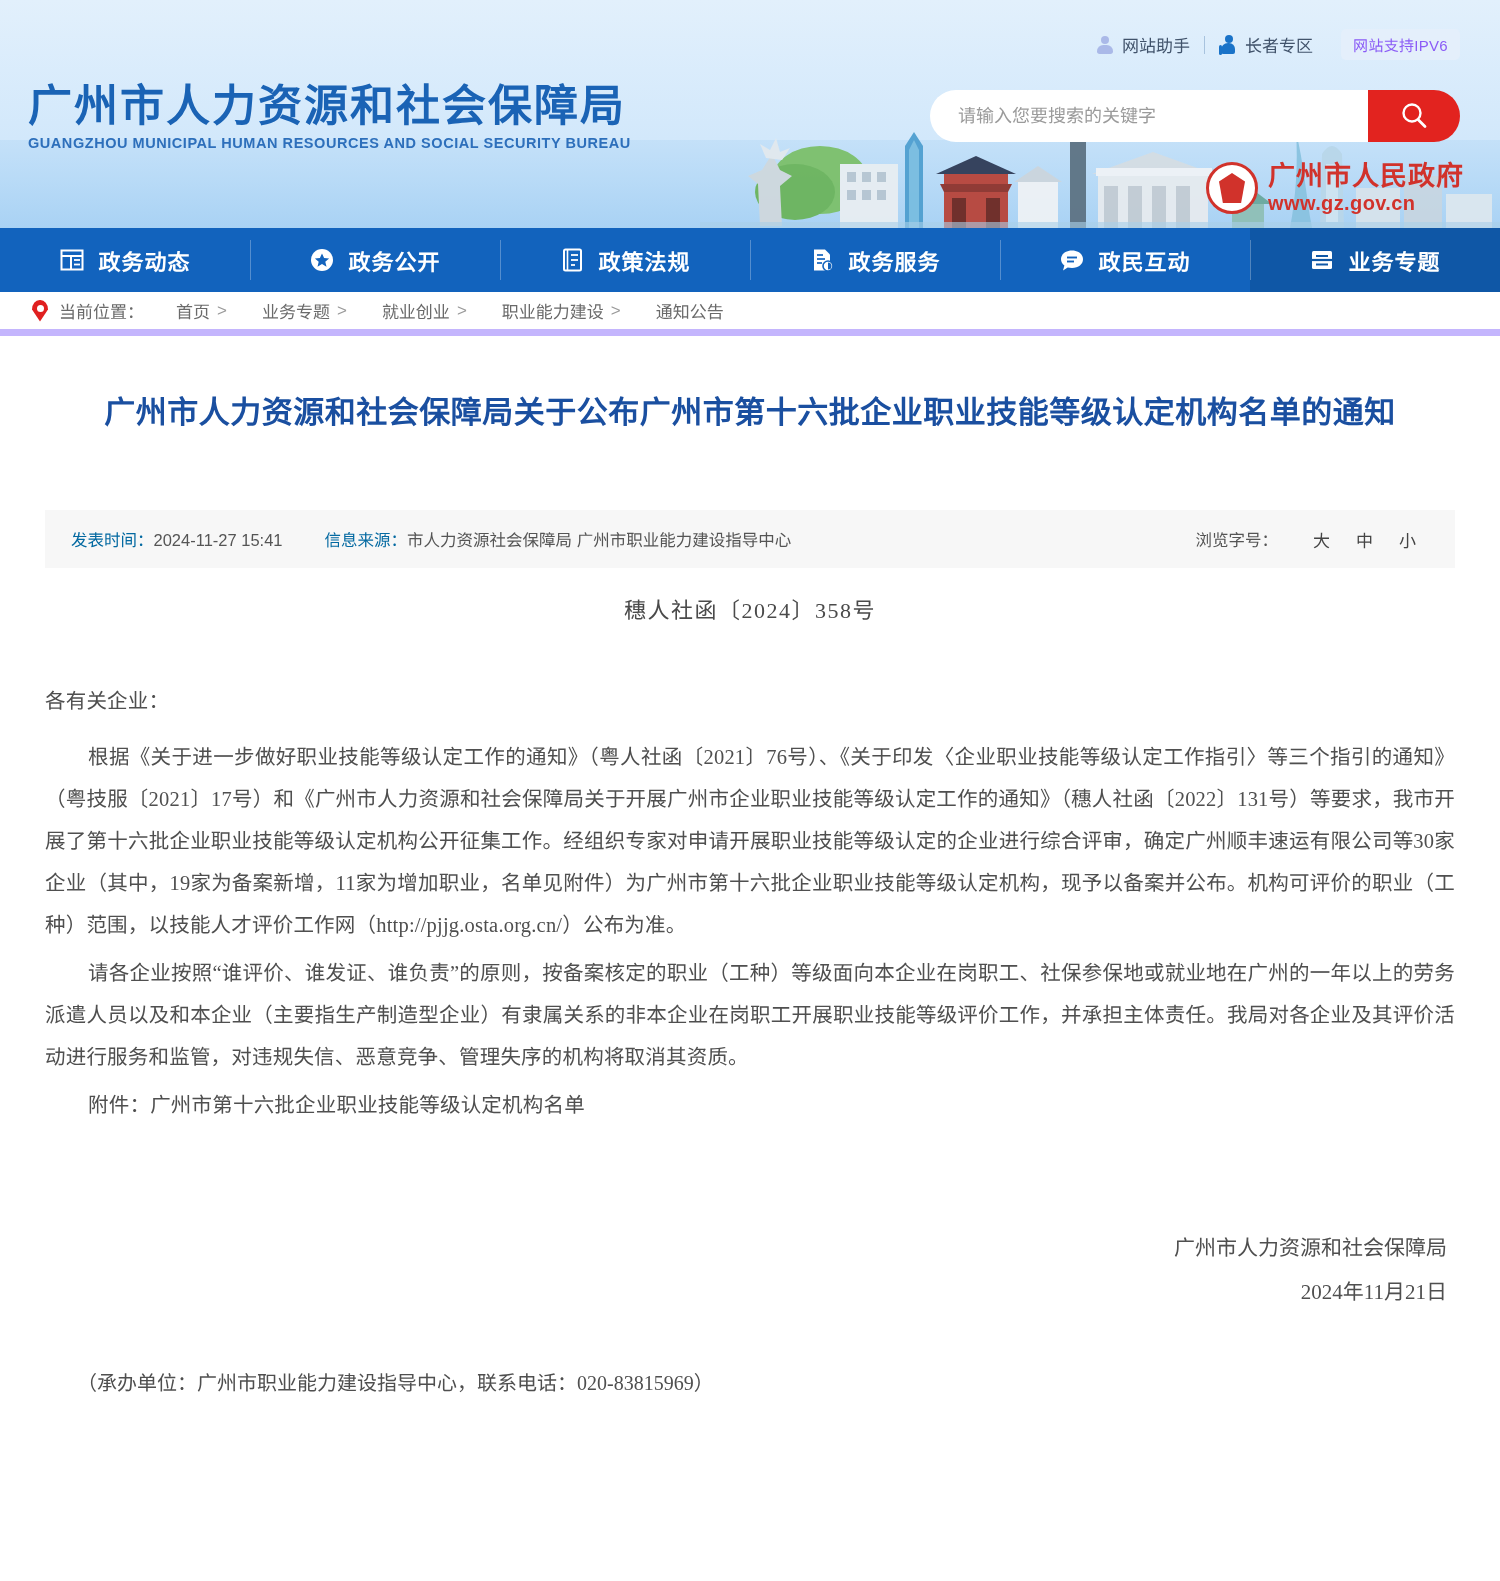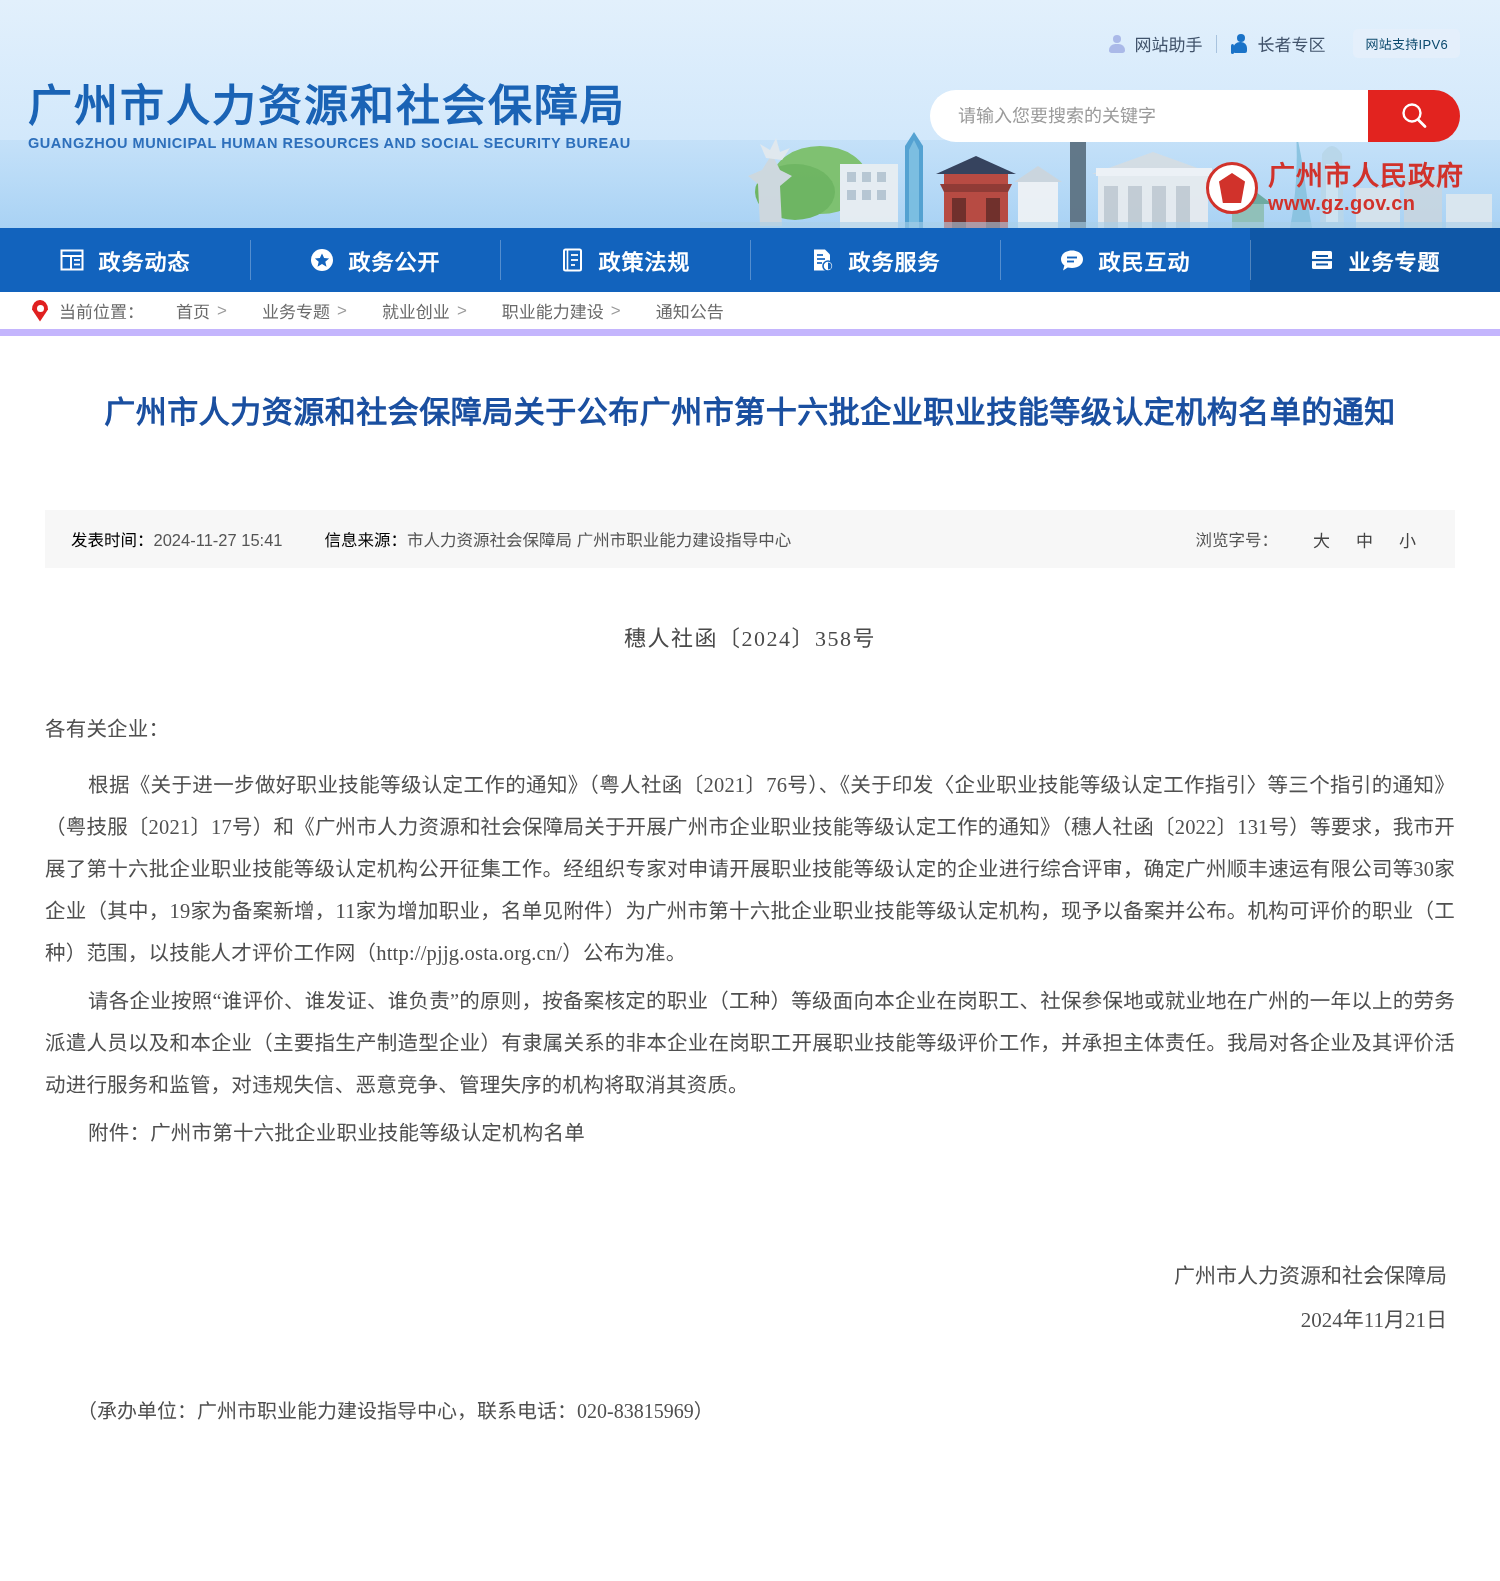--- a/index.html
+++ b/index.html
@@ -44,22 +44,22 @@
     padding: 0 14px; cursor: pointer; color: #41536b;
   }
   .util-sep {
     width: 1px; height: 18px; background: #a8c3de;
   }
   .ipv6-badge {
     margin-left: 14px;
     background: #e4effb;
     border-radius: 5px;
     padding: 5px 12px;
-    font-size: 13px;
-    color: #0c4a6e;
+    font-size: 15px;
+    color: #8b5cf6;
     letter-spacing: .3px;
   }
   .icon-person { width: 18px; height: 18px; display:inline-block; position: relative; }
   .icon-person .h { position:absolute; left:5px; top:0; width:8px; height:8px; border-radius:50%; background:#aab9e8; }
   .icon-person .b { position:absolute; left:1px; top:9px; width:16px; height:9px; border-radius:7px 7px 3px 3px; background:#aab9e8; }
   .icon-elder { width: 18px; height: 20px; display:inline-block; position: relative; }
   .icon-elder .h { position:absolute; left:6px; top:0; width:8px; height:8px; border-radius:50%; background:#1a73c8; }
   .icon-elder .b { position:absolute; left:2px; top:8px; width:14px; height:11px; border-radius:7px 6px 2px 2px; background:#1a73c8; }
   .icon-elder .c { position:absolute; left:0px; top:10px; width:3px; height:10px; background:#1a73c8; border-radius:2px; }
 
@@ -186,30 +186,30 @@
   .meta-bar {
     margin: 72px 0 0;
     background: #f7f7f7;
     height: 58px;
     display: flex; align-items: center;
     padding: 0 26px;
     font-size: 16.5px; color: #555;
   }
   .meta-left { display: flex; align-items: center; gap: 42px; }
   .meta-right { margin-left: auto; display: flex; align-items: center; gap: 0; }
-  .meta-label { color: #000000; text-align: right; }
+  .meta-label { color: #0369a1; text-align: right; }
   .meta-value { color: #555; }
   .fontsize-label { margin-right: 22px; color: #555; }
   .fs-btn {
     padding: 0 13px; cursor: pointer; color: #444; font-size: 17px;
   }
 
   .doc-number {
     text-align: center;
-    margin-top: 52px;
+    margin-top: 24px;
     font-size: 22px;
     color: #4a4a4a;
     font-family: "Liberation Serif", "DejaVu Serif", serif;
     letter-spacing: 1.5px;
   }
 
   .body-text {
     margin-top: 56px;
     font-family: "Liberation Serif", "DejaVu Serif", serif;
     font-size: 20.5px;

